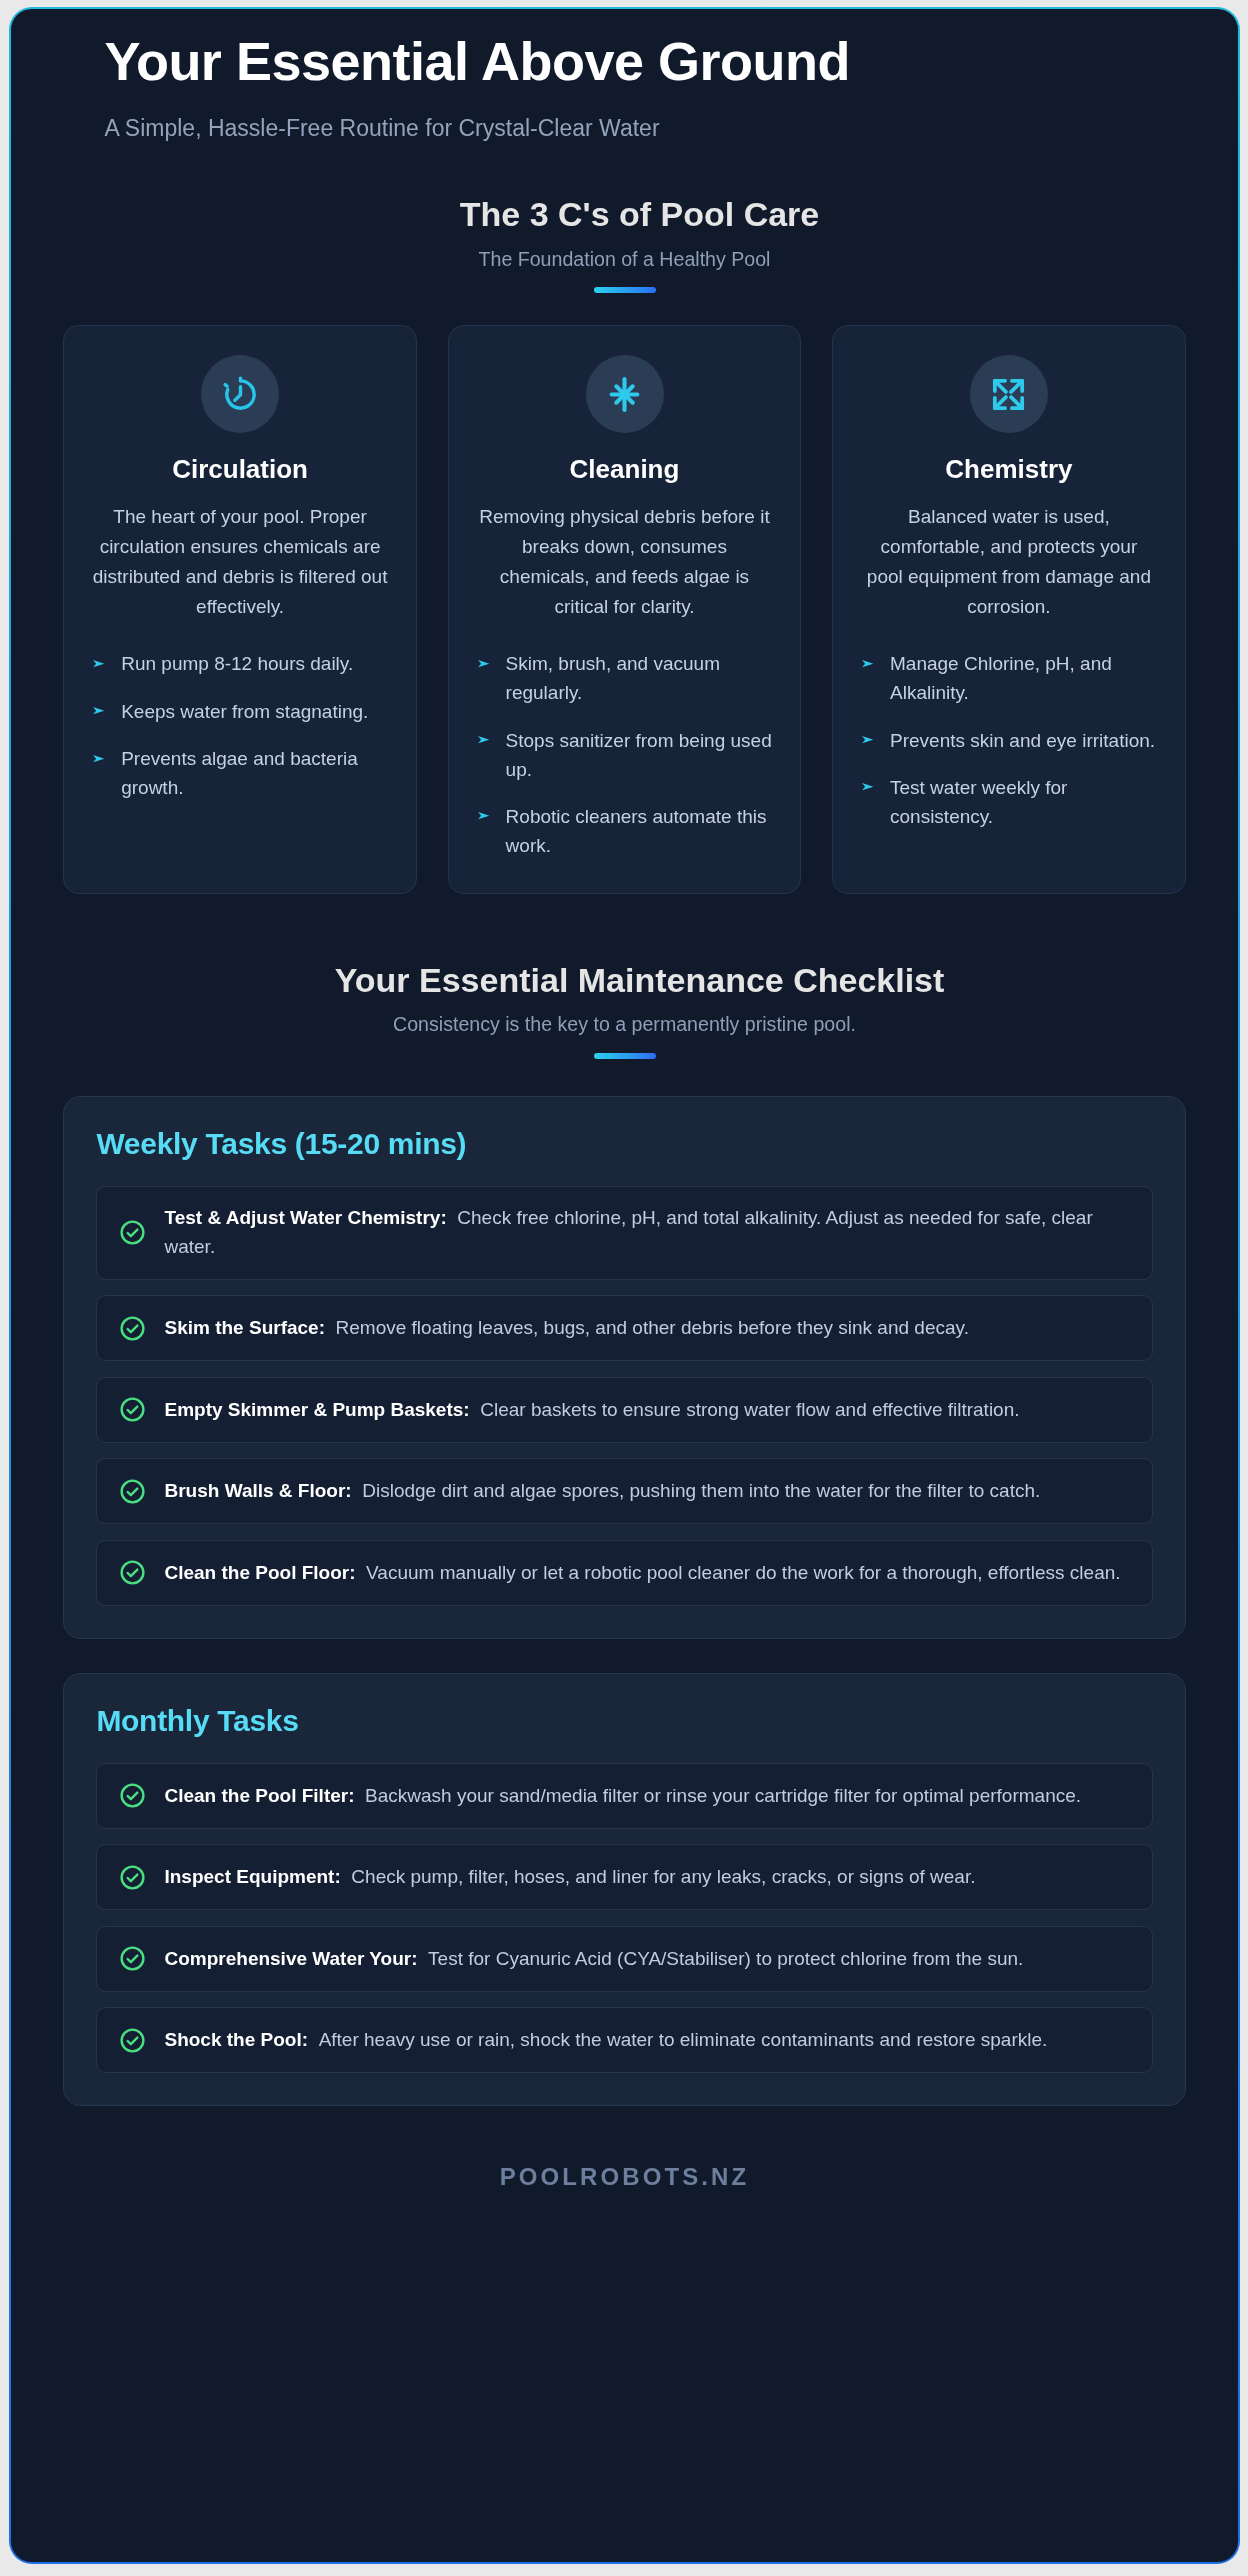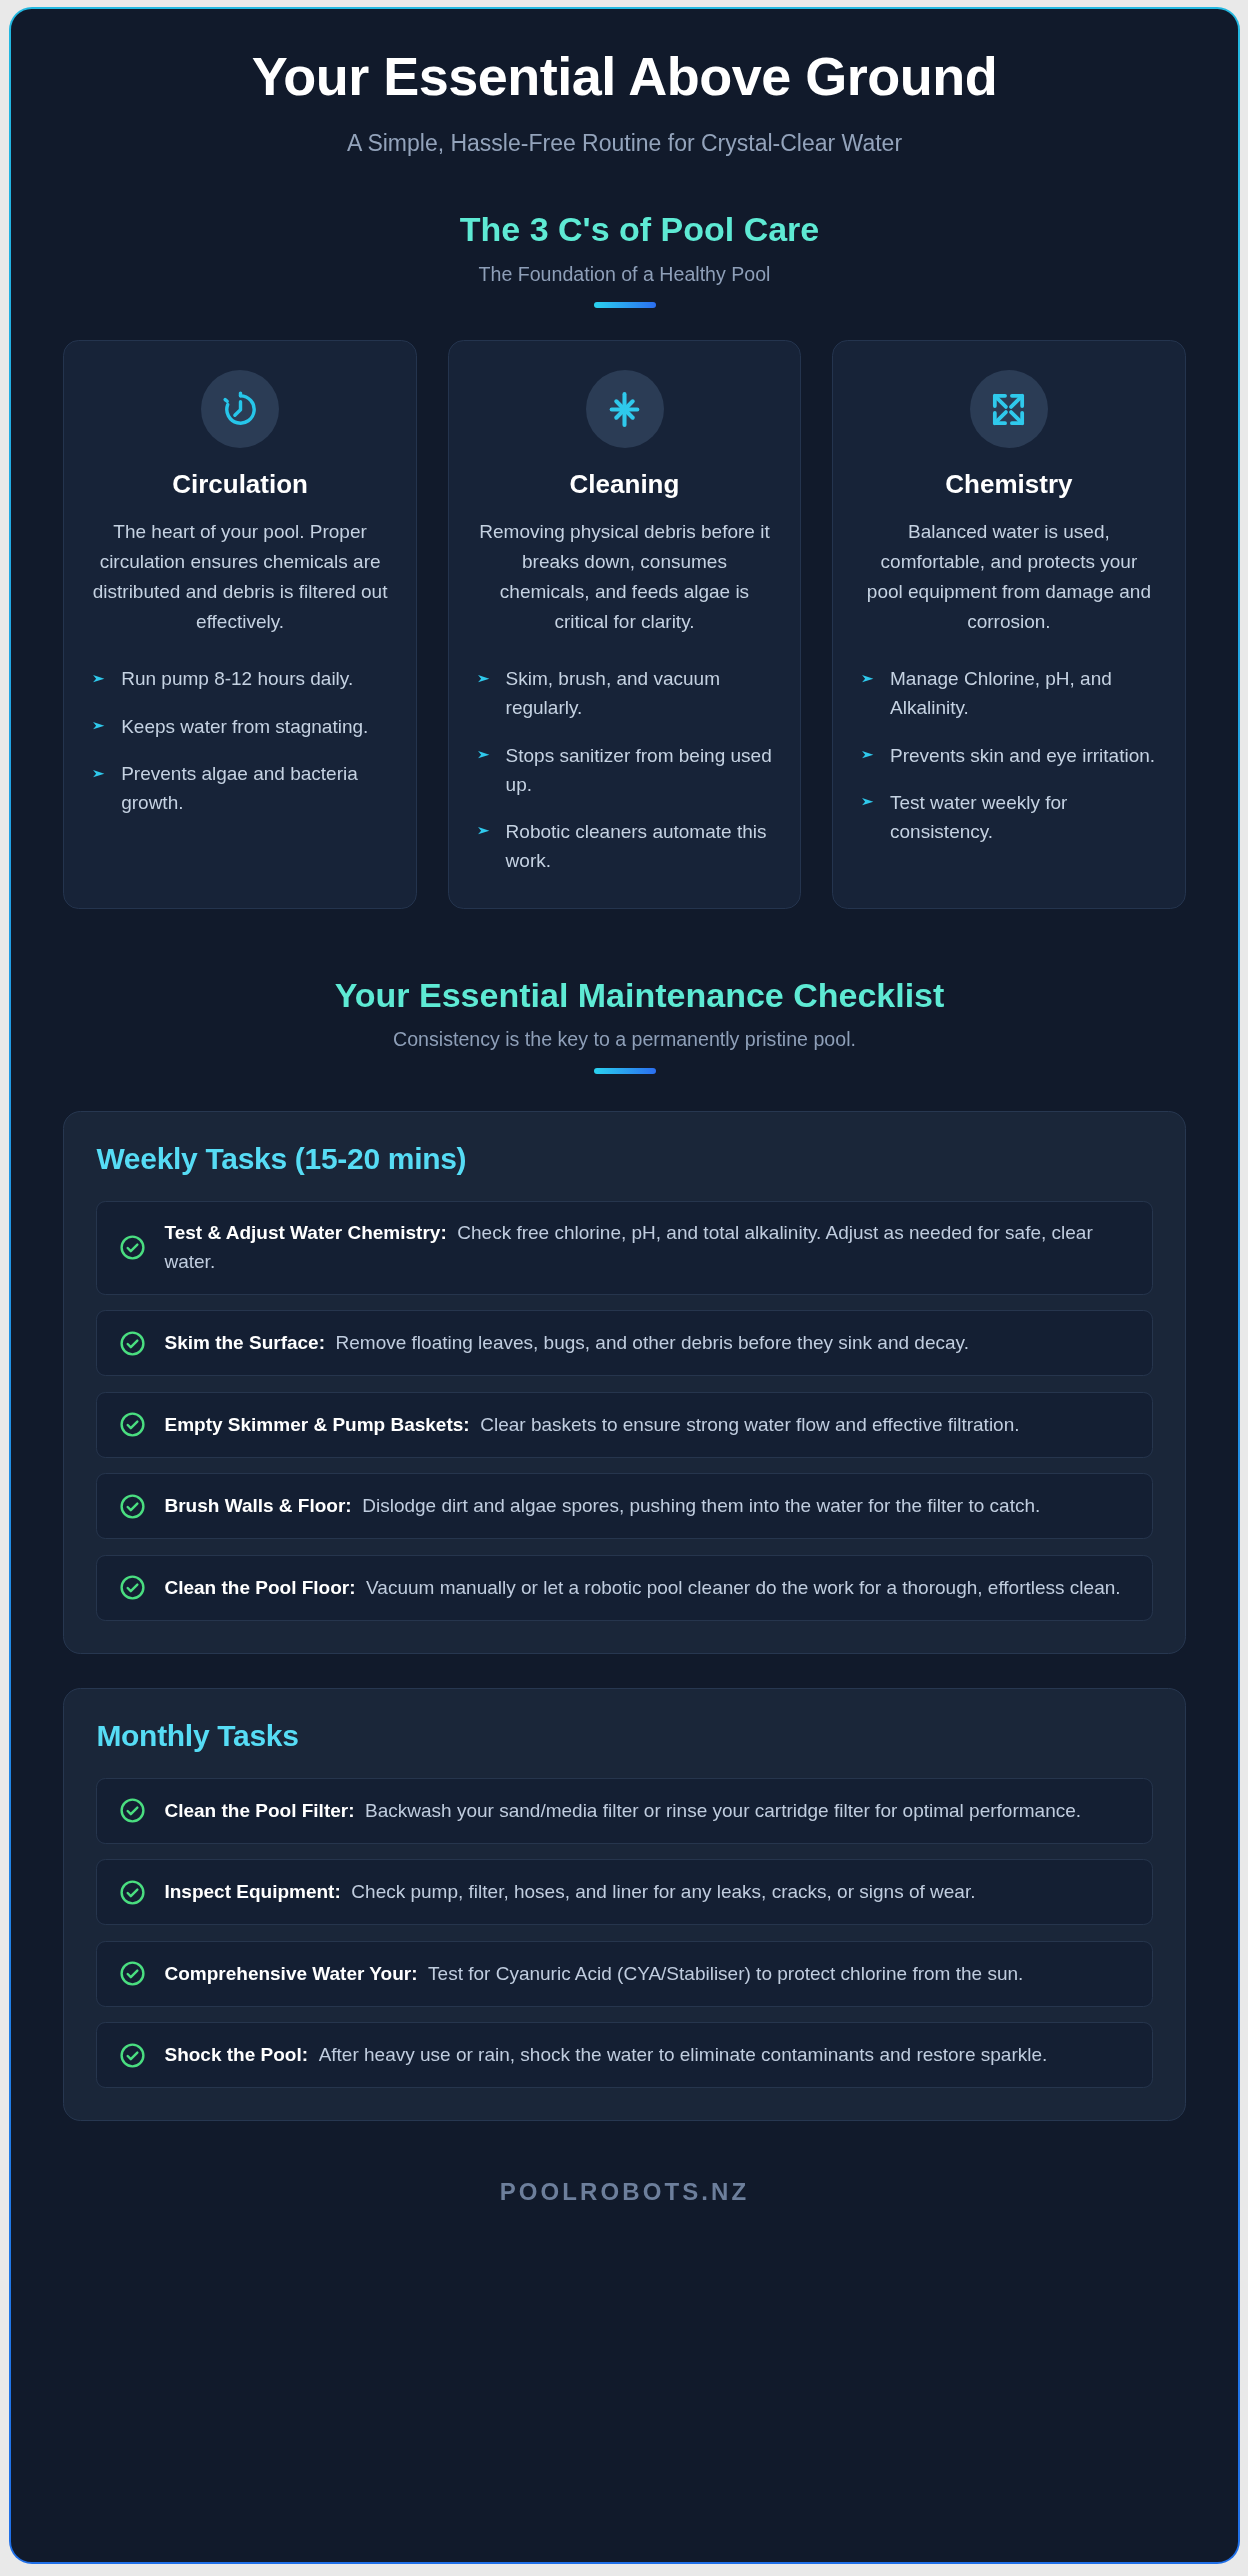--- a/index.html
+++ b/index.html
@@ -32,21 +32,21 @@
   .frame-inner {
     width: 100%;
     height: 100%;
     border-radius: 20.6px;
     background: #111a2b;
     overflow: hidden;
     position: relative;
   }
 
   
-  .hero { padding: 36px 93px 0 93px; text-align: center; }
+  .hero { padding: 21px 93px 0 93px; }
 
   .hero-title {
     font-size: 54px;
     line-height: 1.17;
     font-weight: 700;
     color: #ffffff;
     letter-spacing: -0.5px;
   }
 
   .hero-sub {
@@ -55,21 +55,21 @@
     color: #93a3bb;
     font-weight: 400;
   }
 
   
   .sect-head { text-align: center; }
 
   .sect-title {
     font-size: 34px;
     font-weight: 700;
-    color: #5eead4;
+    color: #e5e5e5;
     padding-left: 30px;
   }
 
   .sect-sub {
     margin-top: 13.4px;
     font-size: 19.6px;
     color: #8e9fb8;
   }
 
   .divider {

